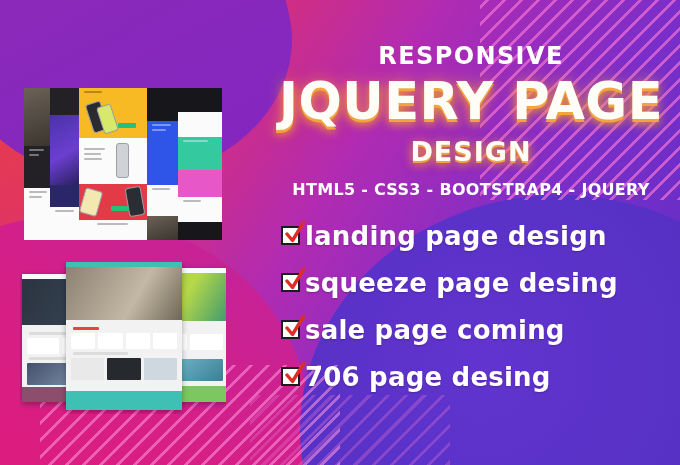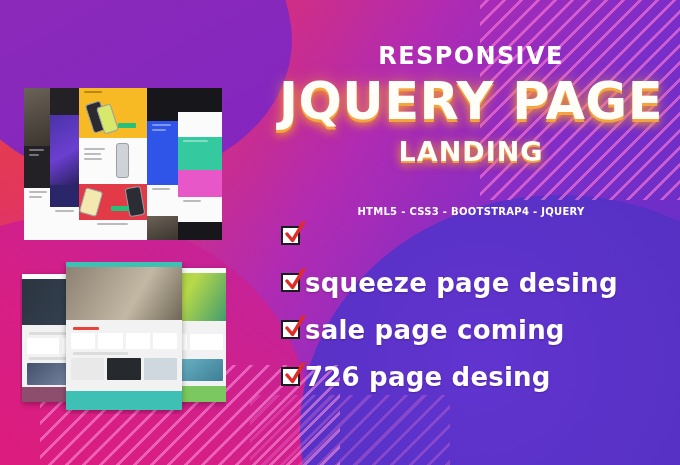--- a/index.html
+++ b/index.html
@@ -179,24 +179,23 @@
     font-family: "DejaVu Sans", sans-serif;
     text-shadow:
       0 2px 0 rgba(244,166,60,0.95),
       0 4px 8px rgba(243,150,40,0.8),
       0 0 12px rgba(255,170,60,0.5);
   }
   #techline {
     position: absolute; left: 0; top: 180px; width: 418px;
     text-align: center;
     color: #ffffff;
-    font-size: 10px; font-weight: 700;
+    font-size: 16px; font-weight: 700;
     letter-spacing: 0.3px;
     font-family: "DejaVu Sans", sans-serif;
-    margin-top: 26px;
   }
 
   #feature-list {
     position: absolute; left: 19px; top: 212px; width: 399px;
     list-style: none;
   }
   .feature-row {
     display: flex;
     align-items: center;
     height: 47px;
@@ -361,31 +360,32 @@
         </div>
       </div>
       <div class="site-foot"></div>
     </div>
   </div>
 
   <div id="content">
 
     <div id="kicker">RESPONSIVE</div>
     <h1 id="headline">JQUERY PAGE</h1>
-    <div id="subhead">LANDING</div>
+    <div id="subhead">DESIGN</div>
     <div id="techline">HTML5 - CSS3 - BOOTSTRAP4 - JQUERY</div>
 
     <ul id="feature-list">
 
       <li class="feature-row">
         <span class="checkbox">
           <svg class="tick" viewBox="0 0 22 24">
             <path d="M3 13 L8.5 19.5 L19.5 1.5" fill="none" stroke="#e02b27" stroke-width="3.4" stroke-linecap="round" stroke-linejoin="round"></path>
           </svg>
         </span>
+        <span class="feature-label">landing page design</span>
       </li>
 
       <li class="feature-row">
         <span class="checkbox">
           <svg class="tick" viewBox="0 0 22 24">
             <path d="M3 13 L8.5 19.5 L19.5 1.5" fill="none" stroke="#e02b27" stroke-width="3.4" stroke-linecap="round" stroke-linejoin="round"></path>
           </svg>
         </span>
         <span class="feature-label">squeeze page desing</span>
       </li>
@@ -399,18 +399,18 @@
         <span class="feature-label">sale page coming</span>
       </li>
 
 
       <li class="feature-row">
         <span class="checkbox">
           <svg class="tick" viewBox="0 0 22 24">
             <path d="M3 13 L8.5 19.5 L19.5 1.5" fill="none" stroke="#e02b27" stroke-width="3.4" stroke-linecap="round" stroke-linejoin="round"></path>
           </svg>
         </span>
-        <span class="feature-label">726 page desing</span>
+        <span class="feature-label">706 page desing</span>
       </li>
 
     </ul>
   </div>
 </div>
 
 </body></html>

